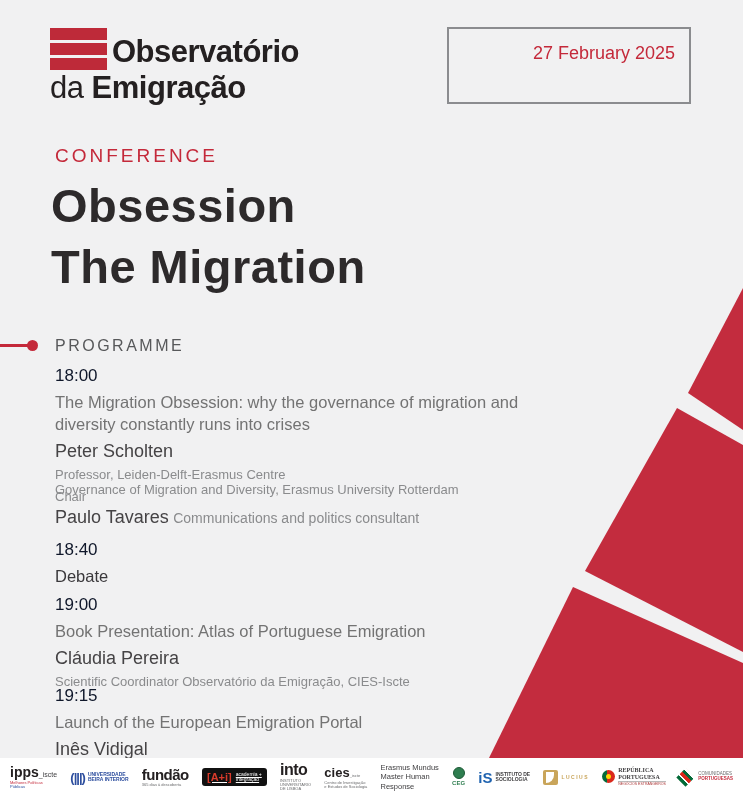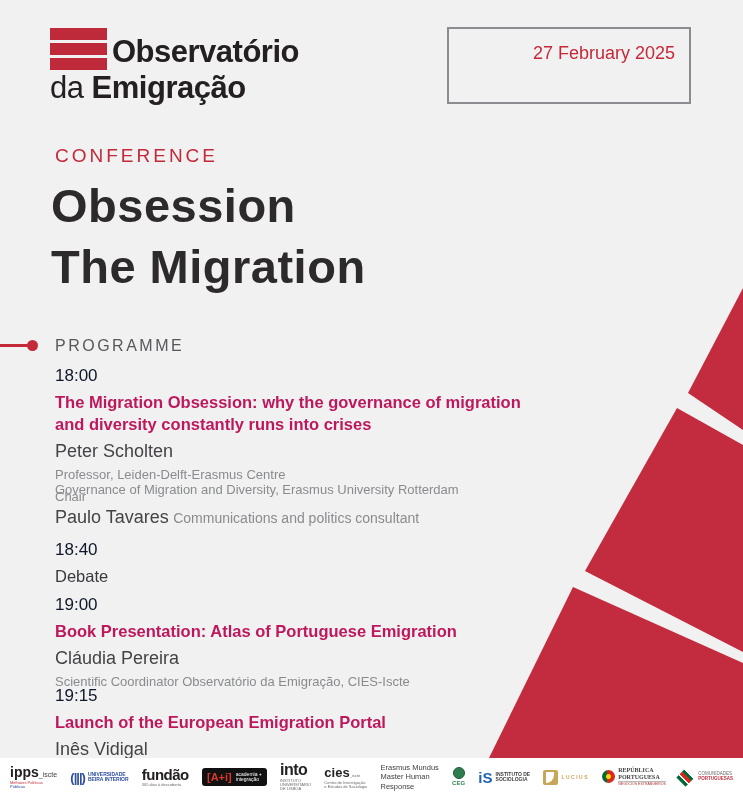--- a/index.html
+++ b/index.html
@@ -27,21 +27,21 @@
   .big-title { position:absolute; left:51px; top:175px; font-size:47px; font-weight:700;
                color:#2d2a2b; line-height:61px; letter-spacing:0.5px; }
   
   .prog-line { position:absolute; left:0; top:344px; width:29px; height:3px; background:#c4293a; }
   .prog-dot  { position:absolute; left:27px; top:340px; width:11px; height:11px;
                border-radius:50%; background:#c4293a; }
   .prog-label { position:absolute; left:55px; top:337px; font-size:16px; letter-spacing:2.5px;
                 color:#57585a; }
   .session { position:absolute; left:55px; width:500px; }
   .time    { font-size:17px; color:#0f172a; margin-bottom:5px; }
-  .stitle  { font-size:16.5px; font-weight:700; color:#be185d; line-height:22px; max-width:478px; }
+  .stitle  { font-size:16.5px; font-weight:400; color:#737373; line-height:22px; max-width:478px; }
   .stitle.plain { font-weight:400; color:#3a383b; }
   .speaker { font-size:18px; color:#454345; margin-top:6px; }
   .detail  { font-size:13px; color:#8a8b8d; line-height:15px; }
   .detail.first { margin-top:5px; }
   .chair-row .role { font-size:14px; color:#8a8b8d; }
   
   .shapes { position:absolute; left:0; top:0; width:743px; height:796px; pointer-events:none; }
   
   .footer { position:absolute; left:0; top:758px; width:743px; height:38px; background:#ffffff;
             display:flex; align-items:center; justify-content:space-between;
@@ -50,21 +50,21 @@
   .stack { display:flex; flex-direction:column; line-height:1.05; }
   .wordmark { font-weight:700; color:#242021; }
   .micro { font-size:4px; }
   
   .ipps-mark { font-size:14px; }
   .ipps-sub { font-size:7px; font-weight:400; color:#3f3e40; }
   .ubi-icon { color:#2d4e9e; font-weight:700; font-size:13px; letter-spacing:-1px; }
   .ubi-text { color:#2d4e9e; font-size:5px; font-weight:700; }
   .fundao-mark { font-size:15px; letter-spacing:-0.5px; }
   .ai-box { background:#111; color:#fff; border-radius:3px; padding:3px 5px; display:flex;
-            align-items:center; gap:4px; }
+            align-items:center; gap:4px;text-decoration:underline; }
   .ai-mark { color:#d93a2b; font-weight:700; font-size:11px; }
   .ai-text { font-size:5px; color:#fff; }
   .iscte-mark { font-size:16px; letter-spacing:-0.5px; }
   .cies-mark { font-size:13px; }
   .erasmus { font-size:7.5px; color:#3f3e40; line-height:1.25; }
   .ceg-globe { width:12px; height:12px; border-radius:50%; background:#2e7d4f;
                border:1px solid #1d5a36; }
   .ceg-label { font-size:6px; font-weight:700; color:#2e7d4f; }
   .is-mark { font-size:15px; font-weight:700; color:#1f63b0; }
   .is-text { font-size:5px; color:#3f3e40; font-weight:700; }

